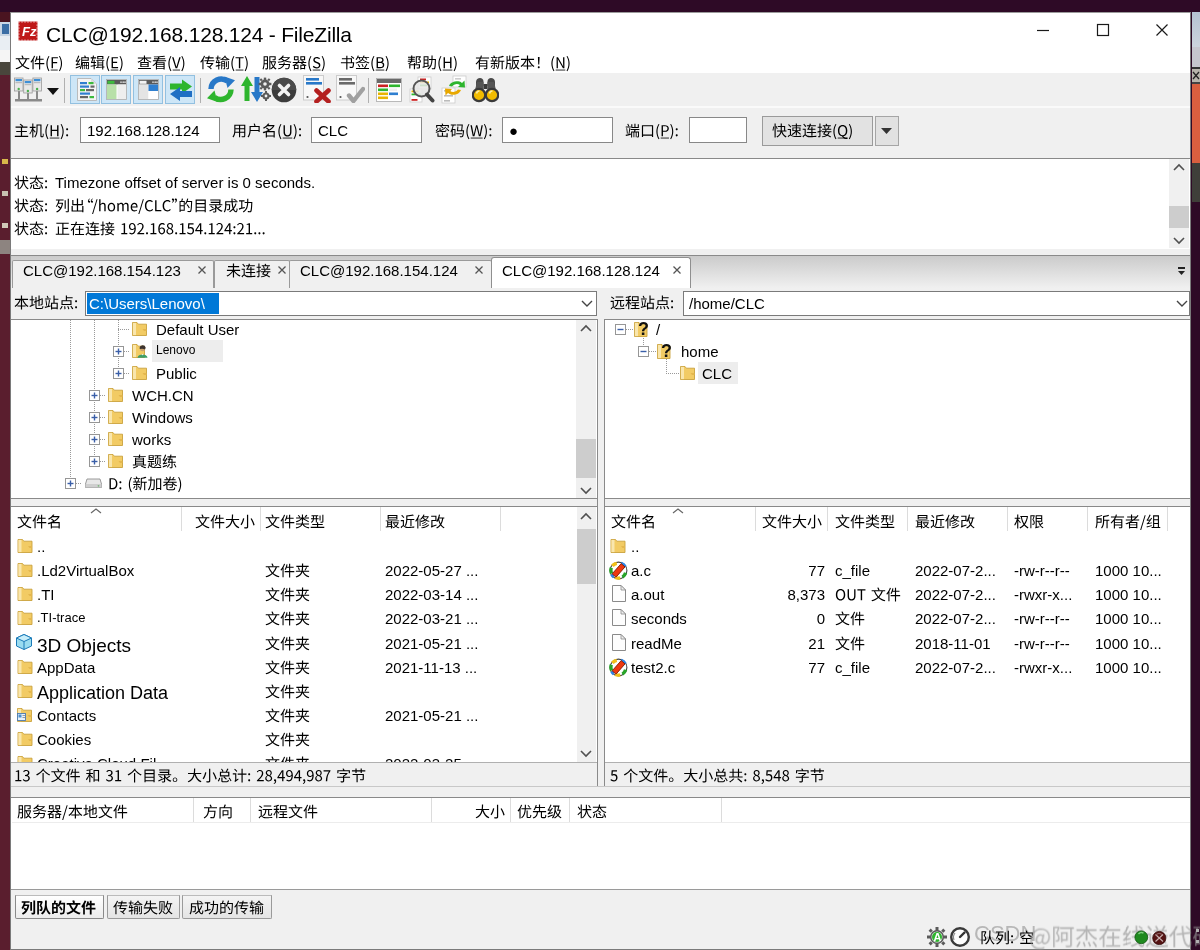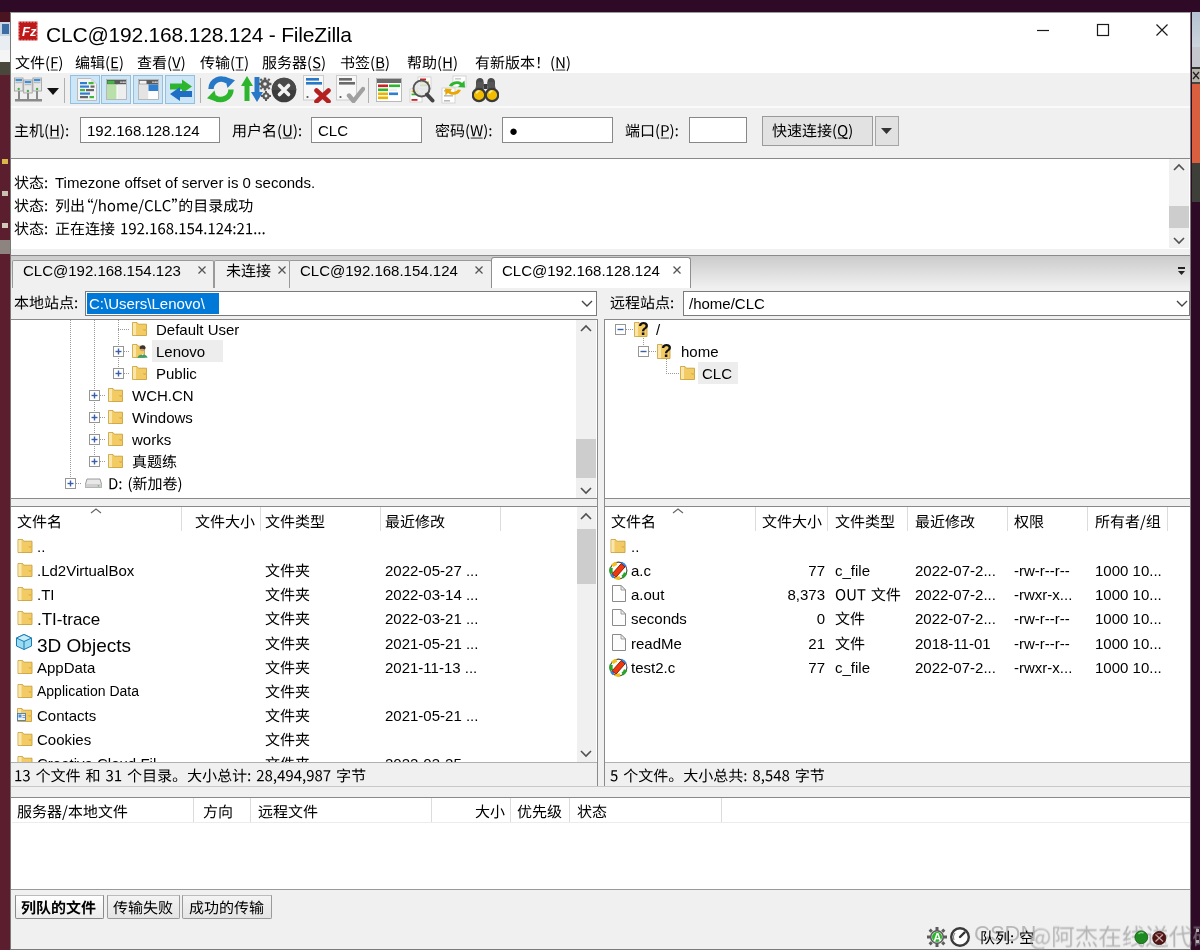--- a/index.html
+++ b/index.html
@@ -702,21 +702,21 @@
     <div class="a" style="left:124px;top:339px;width:6px;height:1px;background:repeating-linear-gradient(90deg,#999 0,#999 1px,transparent 1px,transparent 2px)"></div>
     <svg class="a" style="left:132px;top:331px" width="16" height="15" viewBox="0 0 16 15">
       <path d="M0.5 1.5 L5 1.5 6.3 3.2 12.5 3.2 V14.5 H0.5Z" fill="#f2cb64" stroke="#c9a23d" stroke-width="0.9"></path>
       <path d="M0.9 1.9 H4 V14.1 H0.9Z" fill="#f9e6ad"></path>
       <circle cx="10.5" cy="5.5" r="2.7" fill="#caa36e"></circle>
       <path d="M7.5 5 A3.2 3.2 0 0 1 13.7 4.6 L13 6.5 A6 6 0 0 0 8 6Z" fill="#3c3430"></path>
       <path d="M5.5 14.8 C6 10.5 15 10.5 15.5 14.8Z" fill="#3d9e68"></path>
       <path d="M9.5 11 L10.5 12.5 11.5 11Z" fill="#eee"></path>
     </svg>
     <div class="a" style="left:152px;top:328px;width:71px;height:22px;background:#ededed"></div>
-    <div class="txt" style="left:156px;top:332px;font-size:15px">Lenovo</div>
+    <div class="txt" style="left:156px;top:332px;font-size:12px">Lenovo</div>
     <svg class="a" style="left:112.5px;top:355.5px" width="11" height="11">
       <rect x="0.5" y="0.5" width="10" height="10" fill="#fff" stroke="#969696"></rect>
       <path d="M2.5 5.5h6" stroke="#3a5fa8" stroke-width="1.4"></path>
       <path d="M5.5 2.5v6" stroke="#3a5fa8" stroke-width="1.4"></path>
     </svg>
     <div class="a" style="left:124px;top:361px;width:6px;height:1px;background:repeating-linear-gradient(90deg,#999 0,#999 1px,transparent 1px,transparent 2px)"></div>
     <svg class="a" style="left:132px;top:353px" width="15" height="15" viewBox="0 0 15 15">
       <path d="M0.5 1.5 L5 1.5 6.3 3.2 14.5 3.2 V14.5 H0.5Z" fill="#f2cb64" stroke="#c9a23d" stroke-width="0.9"></path>
       <path d="M0.9 1.9 H4 V14.1 H0.9Z" fill="#f9e6ad"></path>
       <path d="M10.5 8 H14.5 V10 H12Z" fill="#e4b74e"></path>
@@ -965,21 +965,21 @@
         <use href="#r4ef6" x="1000"></use>
         <use href="#r5939" x="2000"></use>
       </g>
     </svg>
     <div class="txt" style="left:385px;top:575px">2022-03-14 ...</div>
     <svg class="a" style="left:17px;top:598px" width="16" height="15" viewBox="0 0 15 15">
       <path d="M0.5 1.5 L5 1.5 6.3 3.2 14.5 3.2 V14.5 H0.5Z" fill="#f2cb64" stroke="#c9a23d" stroke-width="0.9"></path>
       <path d="M0.9 1.9 H4 V14.1 H0.9Z" fill="#f9e6ad"></path>
       <path d="M10.5 8 H14.5 V10 H12Z" fill="#e4b74e"></path>
     </svg>
-    <div class="txt" style="left:37px;top:599px;font-size:17px">.TI-trace</div>
+    <div class="txt" style="left:37px;top:599px;font-size:13px">.TI-trace</div>
     <svg class="cj" style="left:265.0px;top:595.6px" width="45.0" height="21.8">
       <g fill="#000" transform="translate(0,16.20) scale(0.015000,-0.015000)">
         <use href="#r6587" x="0"></use>
         <use href="#r4ef6" x="1000"></use>
         <use href="#r5939" x="2000"></use>
       </g>
     </svg>
     <div class="txt" style="left:385px;top:599px">2022-03-21 ...</div>
     <svg class="a" style="left:16px;top:622px" width="16" height="16" viewBox="0 0 16 16">
       <path d="M8 0.5 L15.5 4 15.5 12 8 15.5 0.5 12 0.5 4Z" fill="#9adcf0" stroke="#1a7ab8" stroke-width="1"></path>
@@ -1007,21 +1007,21 @@
         <use href="#r4ef6" x="1000"></use>
         <use href="#r5939" x="2000"></use>
       </g>
     </svg>
     <div class="txt" style="left:385px;top:648px">2021-11-13 ...</div>
     <svg class="a" style="left:17px;top:671px" width="16" height="15" viewBox="0 0 15 15">
       <path d="M0.5 1.5 L5 1.5 6.3 3.2 14.5 3.2 V14.5 H0.5Z" fill="#f2cb64" stroke="#c9a23d" stroke-width="0.9"></path>
       <path d="M0.9 1.9 H4 V14.1 H0.9Z" fill="#f9e6ad"></path>
       <path d="M10.5 8 H14.5 V10 H12Z" fill="#e4b74e"></path>
     </svg>
-    <div class="txt" style="left:37px;top:672px;font-size:14px">Application Data</div>
+    <div class="txt" style="left:37px;top:672px;font-size:18px">Application Data</div>
     <svg class="cj" style="left:265.0px;top:668.6px" width="45.0" height="21.8">
       <g fill="#000" transform="translate(0,16.20) scale(0.015000,-0.015000)">
         <use href="#r6587" x="0"></use>
         <use href="#r4ef6" x="1000"></use>
         <use href="#r5939" x="2000"></use>
       </g>
     </svg>
     <svg class="a" style="left:17px;top:695px" width="15" height="15" viewBox="0 0 15 15">
       <path d="M0.5 1.5 L5 1.5 6.3 3.2 14.5 3.2 V14.5 H0.5Z" fill="#f2cb64" stroke="#c9a23d" stroke-width="0.9"></path>
       <path d="M0.9 1.9 H4 V14.1 H0.9Z" fill="#f9e6ad"></path>

